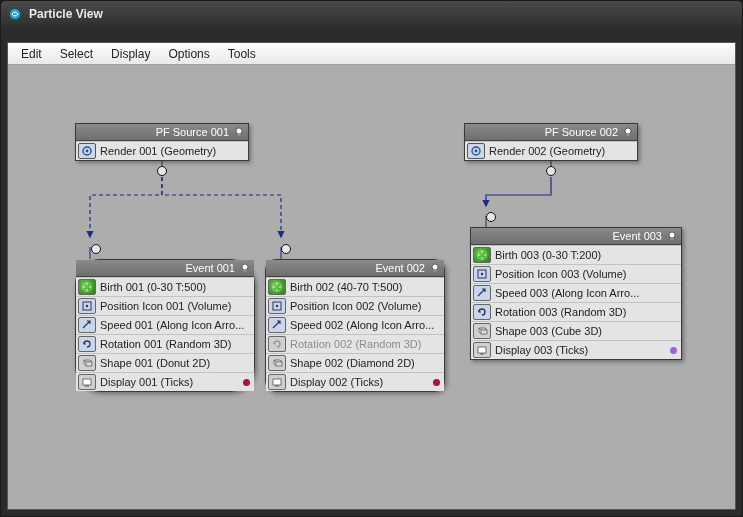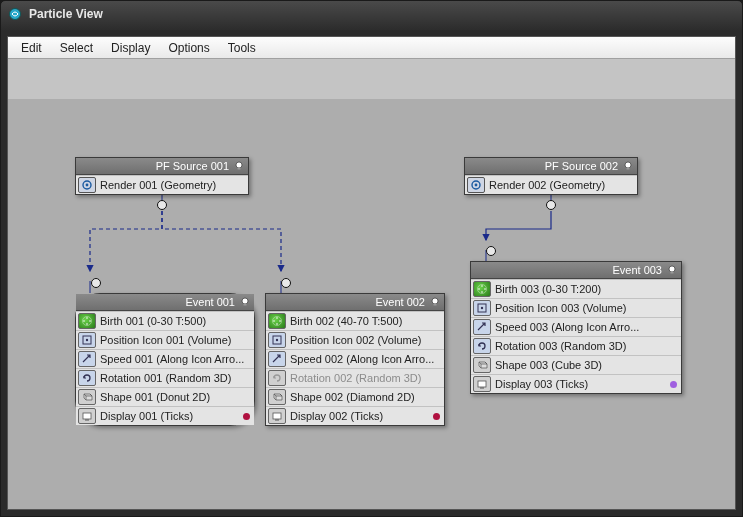--- a/index.html
+++ b/index.html
@@ -33,25 +33,24 @@
     width: 16px;
     height: 16px;
     margin-right: 6px;
     display: inline-flex;
     align-items: center;
     justify-content: center;
   }
   .inner {
     flex: 1;
     background: #c4c4c4;
-    margin: 9px 6px 6px 6px;
+    margin: 15px 6px 6px 6px;
     border: 1px solid #555;
     display: flex;
     flex-direction: column;
-    gap: 40px;
   }
   .menubar {
     height: 22px;
     background: linear-gradient(to bottom, #fdfdfd, #e9e9e9);
     border-bottom: 1px solid #a0a0a0;
     display: flex;
     align-items: center;
     padding: 0 4px;
     font-size: 12px;
     color: #222;
@@ -306,21 +305,21 @@
             <svg width="12" height="12" viewBox="0 0 12 12">
                 <rect x="2" y="3" width="8" height="6" fill="#fff" stroke="#555" stroke-width="0.8"></rect>
                 <line x1="4" y1="10" x2="8" y2="10" stroke="#555" stroke-width="1"></line>
               </svg>
           </span>
           <span>Display 001 (Ticks)</span>
           <span class="dot red"></span>
         </div>
       </div>
 
-      <div class="node" style="left:257px; top:194px; width:180px;">
+      <div class="node" style="left:257px; top:194px; width:180px;border-radius:11px;">
         <div class="port-circle" style="top:-16px; left:15px; transform:none;"></div>
         <div class="node-header">
           <span class="title">Event 002</span>
           <span class="bulb">
             <svg width="10" height="10" viewBox="0 0 10 10">
                 <circle cx="5" cy="4" r="3" fill="#fff" stroke="#333" stroke-width="0.7"></circle>
                 <rect x="3.5" y="6.5" width="3" height="2" fill="#999"></rect>
               </svg>
           </span>
         </div>

